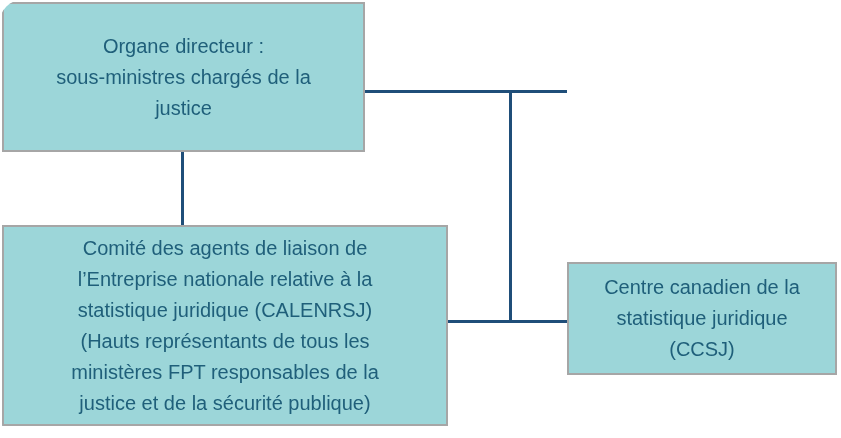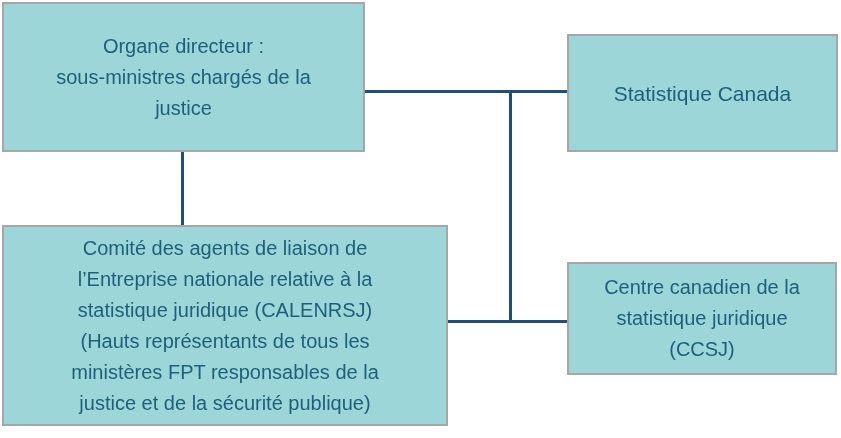--- a/index.html
+++ b/index.html
@@ -7,20 +7,21 @@
     padding: 0;
     background: #ffffff;
     font-family: "Liberation Sans", sans-serif;
   }
   .canvas {
     position: relative;
     width: 841px;
     height: 438px;
     background: #ffffff;
     overflow: hidden;
+    border-radius: 22px;
   }
   .box {
     position: absolute;
     box-sizing: border-box;
     background: var(--node-fill, #9CD6D9);
     border: 2px solid var(--node-border, #A6A6A6);
     display: flex;
     align-items: center;
     justify-content: center;
     text-align: center;
@@ -53,23 +54,20 @@
 <body>
 
 <div class="canvas">
 
   <div class="box box-organe">
     <span class="box-text">Organe directeur :
 sous-ministres chargés de la
 justice</span>
   </div>
 
-  <div class="box box-statcan">
-    <span class="box-text">Statistique Canada</span>
-  </div>
 
   <div class="box box-ccsj">
     <span class="box-text">Centre canadien de la
 statistique juridique
 (CCSJ)</span>
   </div>
 
   <div class="box box-calenrsj">
     <span class="box-text">Comité des agents de liaison de
 l’Entreprise nationale relative à la

